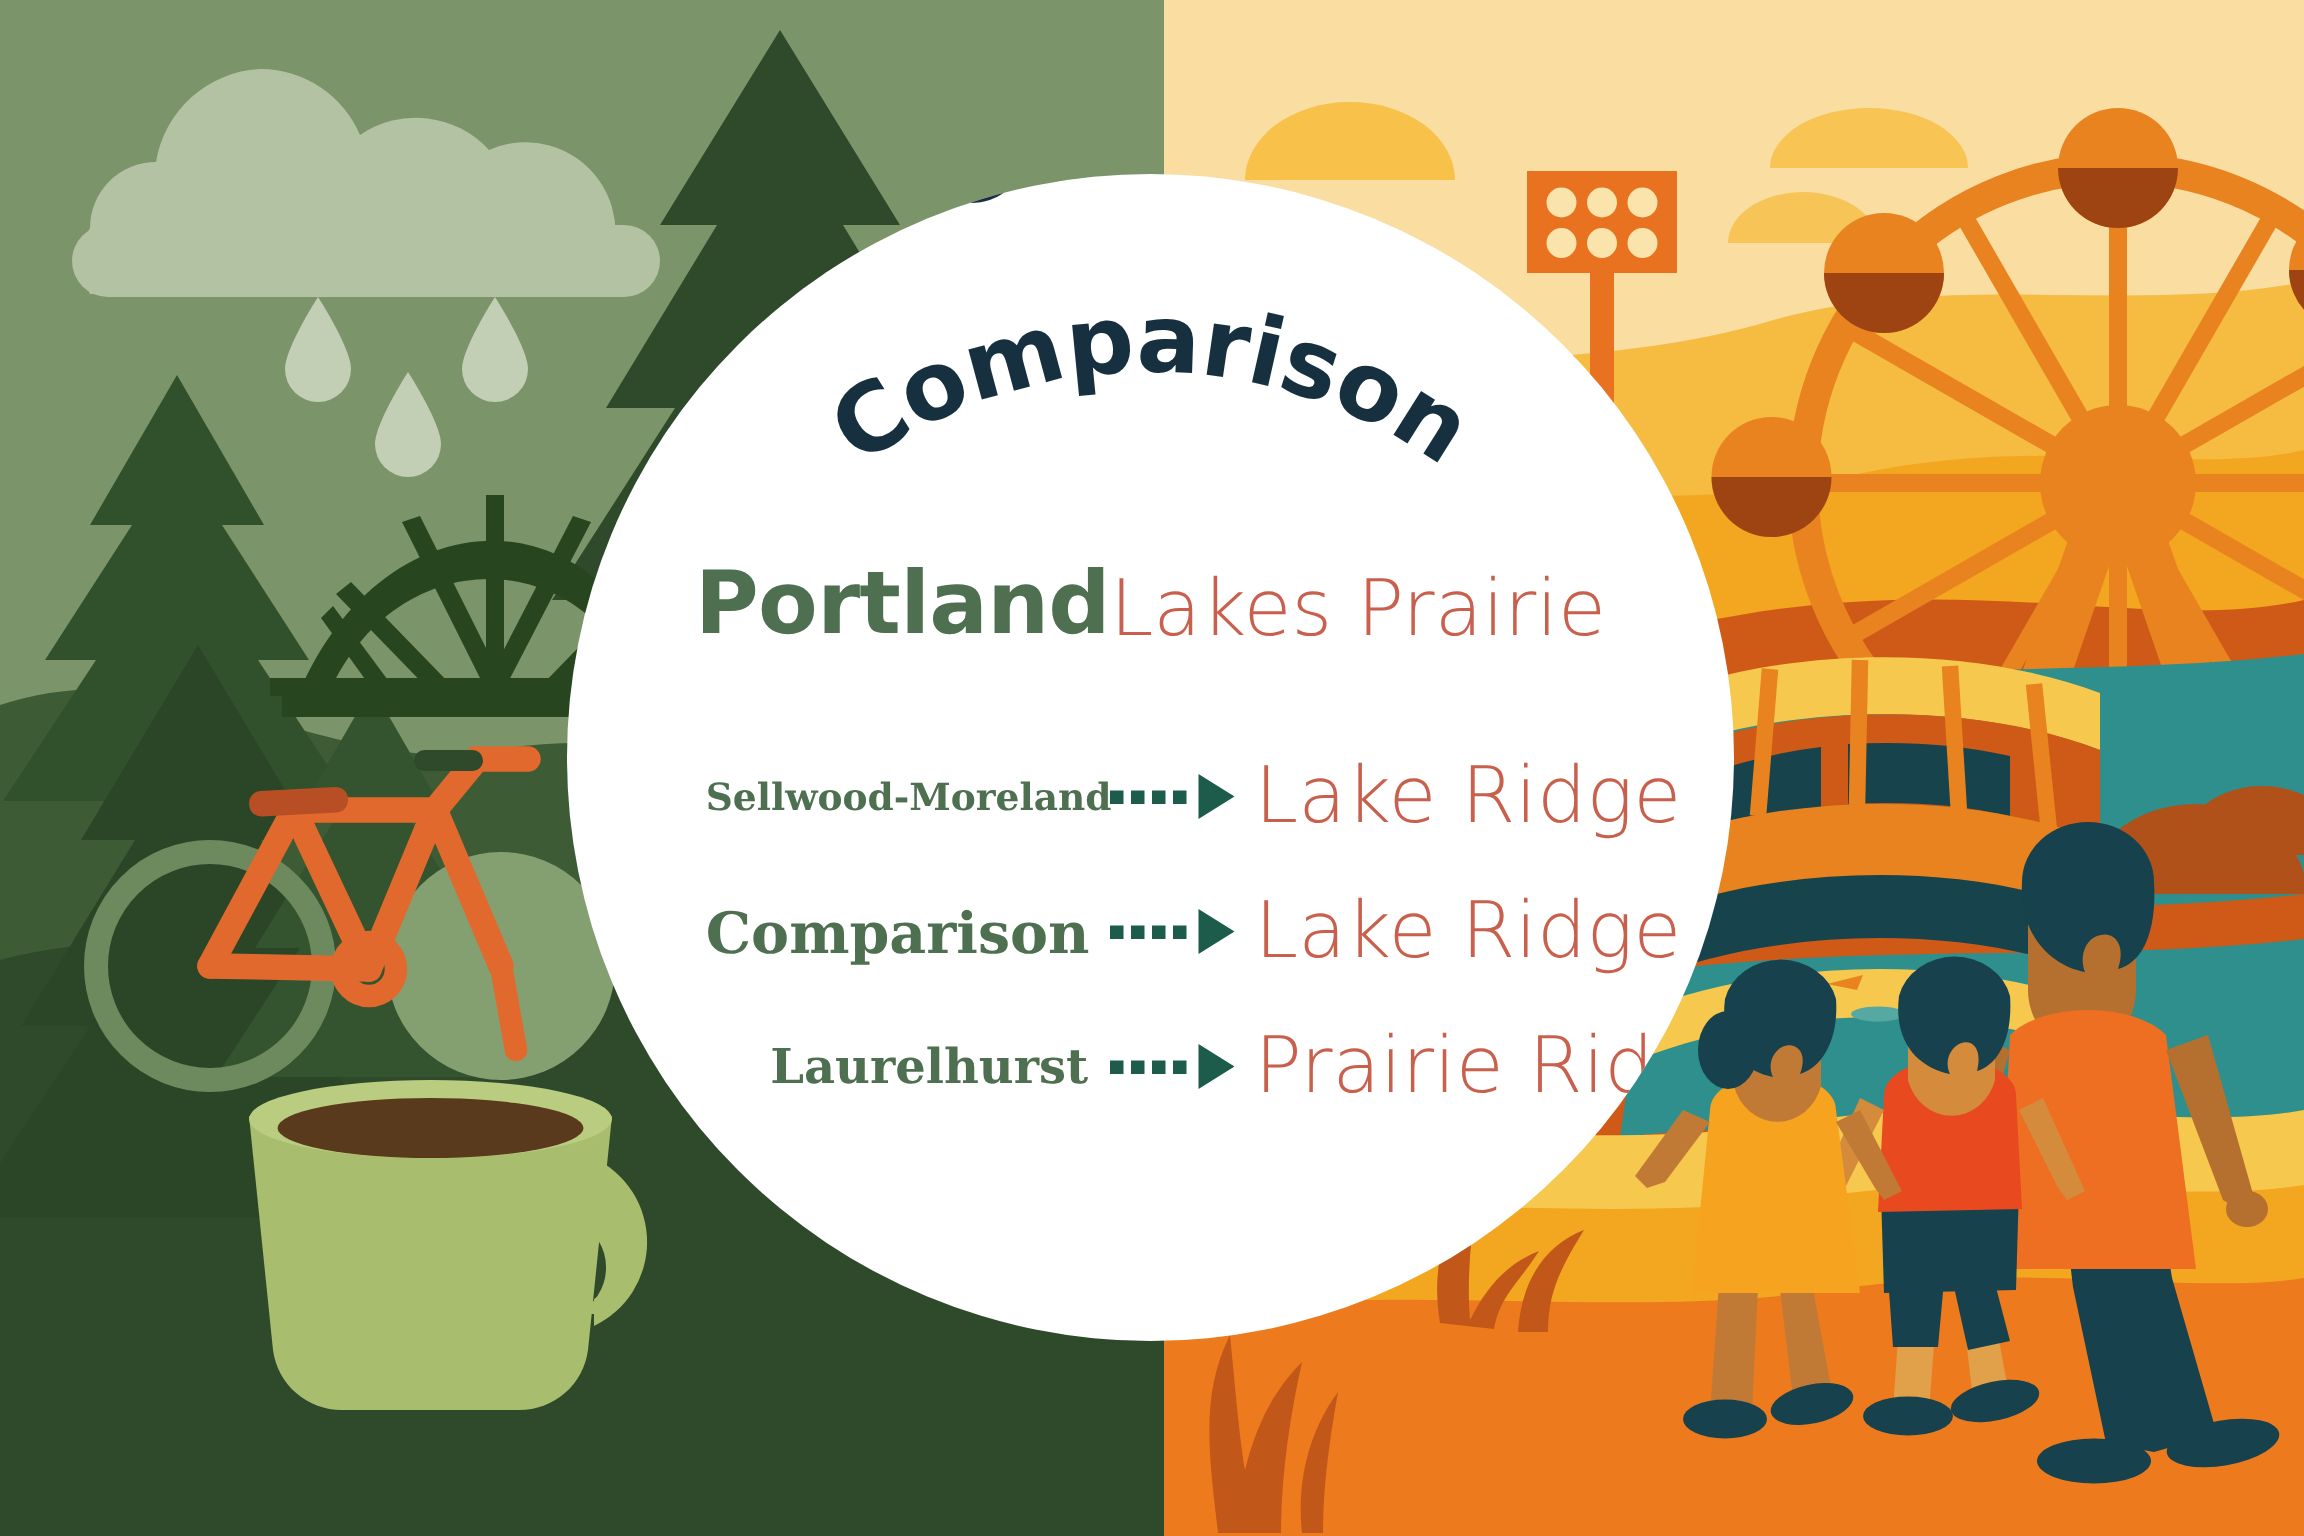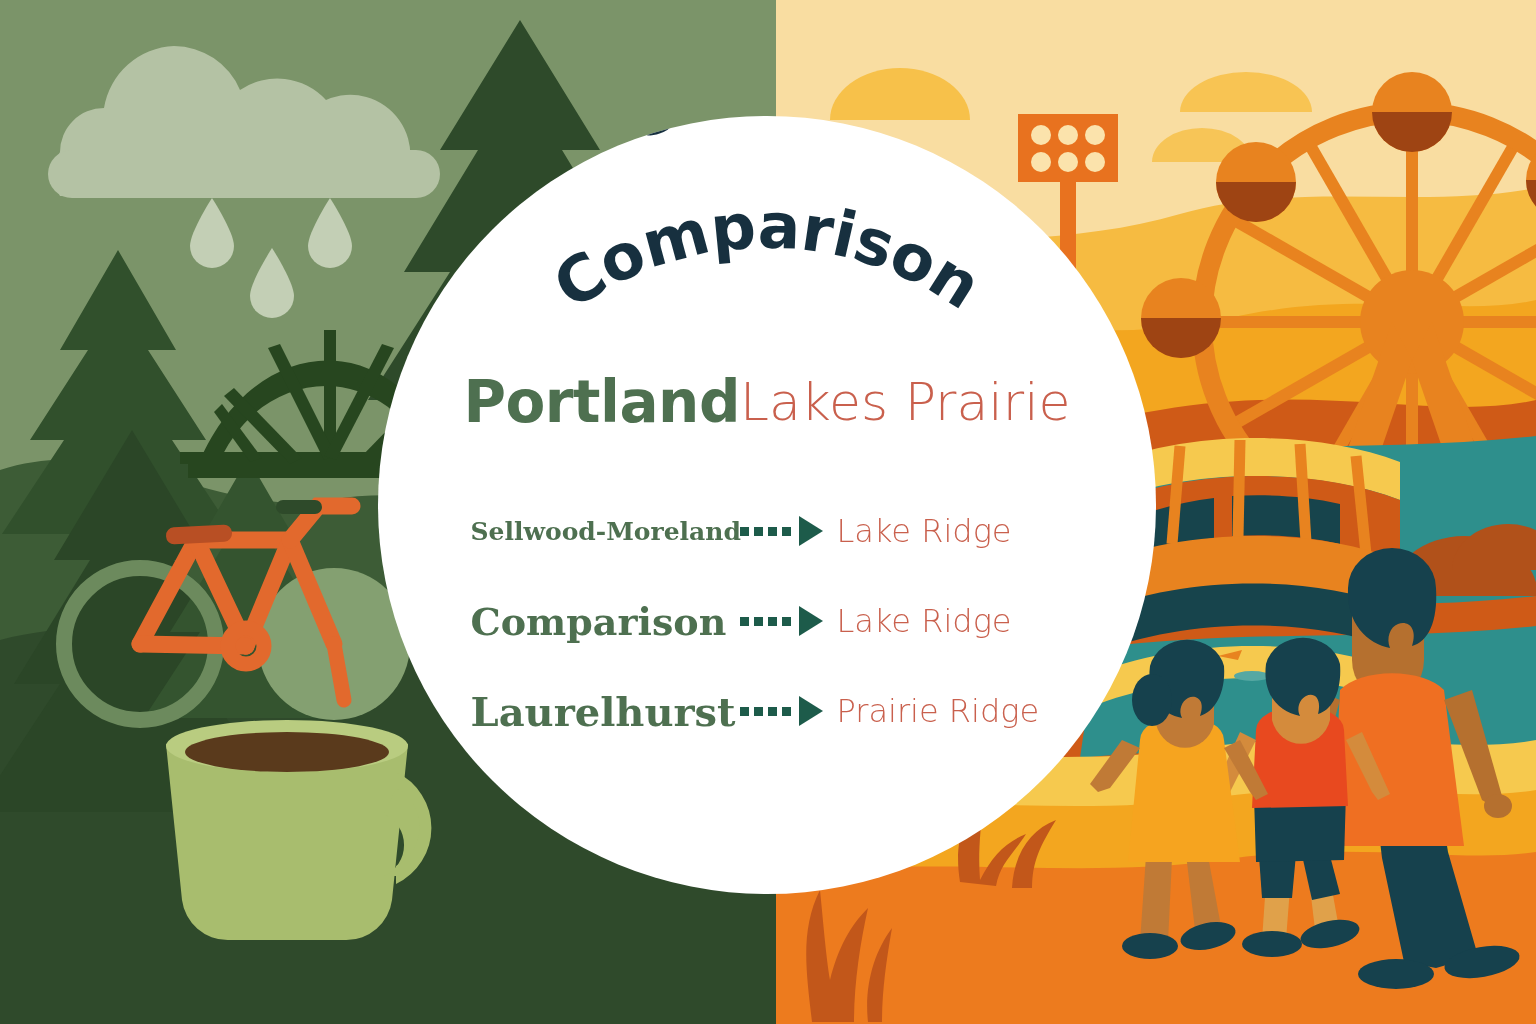--- a/index.html
+++ b/index.html
@@ -10,21 +10,21 @@
     position:absolute;left:378px;top:116px;width:778px;height:778px;
     border-radius:50%;background:#ffffff;overflow:hidden;
   }
   #titleSvg{position:absolute;left:0;top:0;width:778px;height:300px;pointer-events:none;}
   .title-text{
     font-family:"DejaVu Sans",sans-serif;
     font-size:63px;font-weight:700;fill:#17303f;letter-spacing:-0.5px;
   }
   #cities{
     position:absolute;left:0;top:252px;width:778px;
-    display:flex;justify-content:center;align-items:center;
+    display:flex;justify-content:center;align-items:flex-end;
   }
   #city-left{
     font-family:"DejaVu Sans",sans-serif;
     font-size:58px;font-weight:700;color:#4e7050;letter-spacing:-0.5px;
   }
   #city-right{
     font-family:"DejaVu Sans",sans-serif;
     font-size:52px;font-weight:300;color:#c9604d;letter-spacing:0px;
   }
   #rows{position:absolute;left:0;top:370px;width:778px;}
@@ -34,26 +34,26 @@
   }
   .row .from{
     flex:0 0 auto;text-align:right;width:255px;
     font-family:"DejaVu Serif",serif;
     color:#4e7050;font-weight:700;
     padding-right:14px;white-space:nowrap;margin-left:43px;
   }
   .row .to{
     flex:0 0 auto;text-align:left;width:270px;
     font-family:"DejaVu Sans",sans-serif;
-    font-size:32px;font-weight:300;color:#c9604d;
+    font-size:52px;font-weight:300;color:#c9604d;
     padding-left:14px;white-space:nowrap;
   }
   .row.r0 .from{font-size:25px;}
   .row.r1 .from{font-size:38px;}
-  .row.r2 .from{font-size:40px;}
+  .row.r2 .from{font-size:32px;}
   .arrow{flex:0 0 auto;display:flex;align-items:center;gap:5px;}
   .arrow .dash{width:9px;height:9px;background:#1d5b4a;display:block;}
   .arrow .head{
     width:0;height:0;border-top:15px solid transparent;
     border-bottom:15px solid transparent;border-left:24px solid #1d5b4a;
     margin-left:3px;
   }
 </style>
 </head>
 <body>

